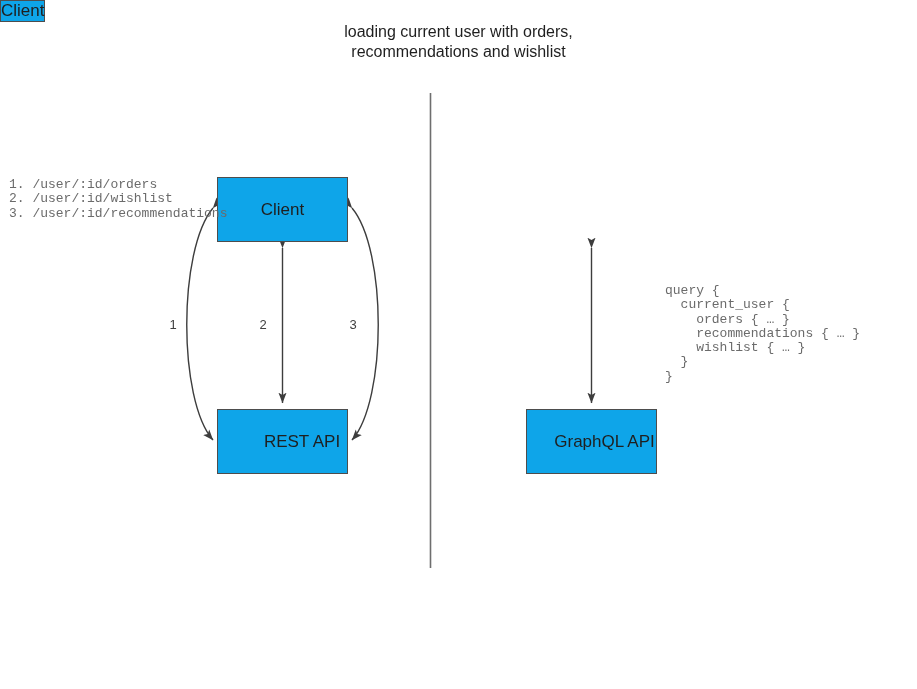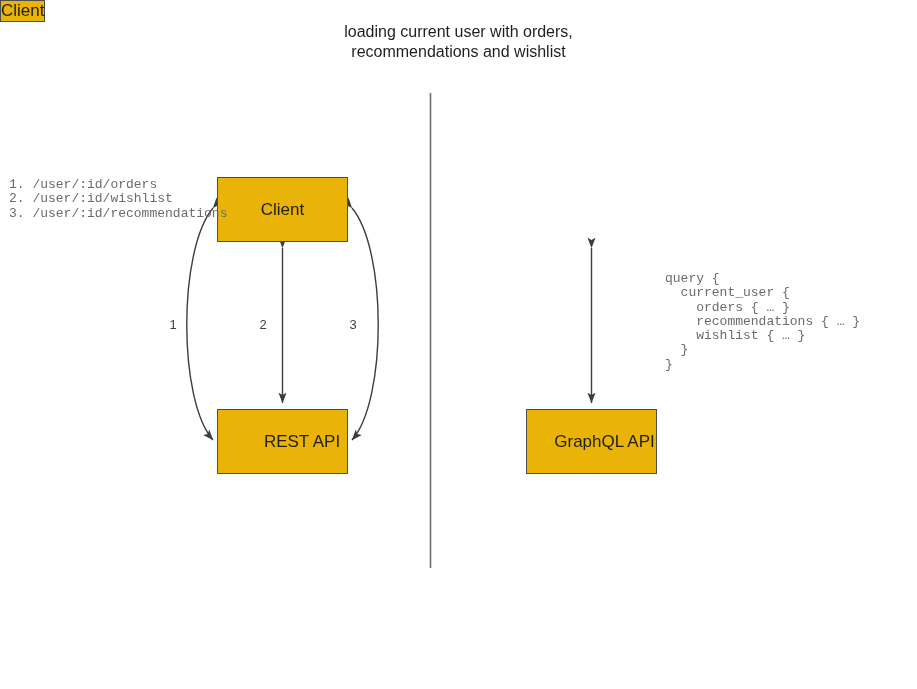--- a/index.html
+++ b/index.html
@@ -29,21 +29,21 @@
     text-align: center;
     font-size: 16px;
     line-height: 20px;
     color: #1f1f1f;
     font-family: "Liberation Sans", sans-serif;
     white-space: pre-line;
   }
   .node-box {
     position: absolute;
     box-sizing: border-box;
-    background: #eab308;
+    background: #0ea5e9;
     border: 1.3px solid #4d4d4d;
     display: flex;
     align-items: center;
     justify-content: center;
     font-size: 17px;
     color: #1f1f1f;
     font-family: "Liberation Sans", sans-serif;
   }
   #node-client-rest { left: 217px; top: 177px; width: 131px; height: 65px; }
   #node-rest-api    { left: 217px; top: 409px; width: 131px; height: 65px; padding-left: 39px; }
@@ -63,21 +63,21 @@
 
   .mono-block {
     position: absolute;
     font-family: "Liberation Mono", monospace;
     font-size: 13px;
     line-height: 14.3px;
     color: #6b6b6b;
     white-space: pre;
   }
   #rest-endpoint-list { left: 9px; top: 178px; }
-  #graphql-query-block { left: 665px; top: 272px; }
+  #graphql-query-block { left: 665px; top: 284px; }
 </style>
 </head>
 <body>
 
 <svg id="canvas" viewBox="0 0 917 689">
   <defs>
     <marker id="arrowhead" markerWidth="9" markerHeight="9" refX="7.4" refY="3.1" orient="auto" markerUnits="strokeWidth">
       <path d="M0,0.2 L7.6,3.1 L0,6.0 L1.7,3.1 Z" fill="#3d3d3d"></path>
     </marker>
   </defs>

